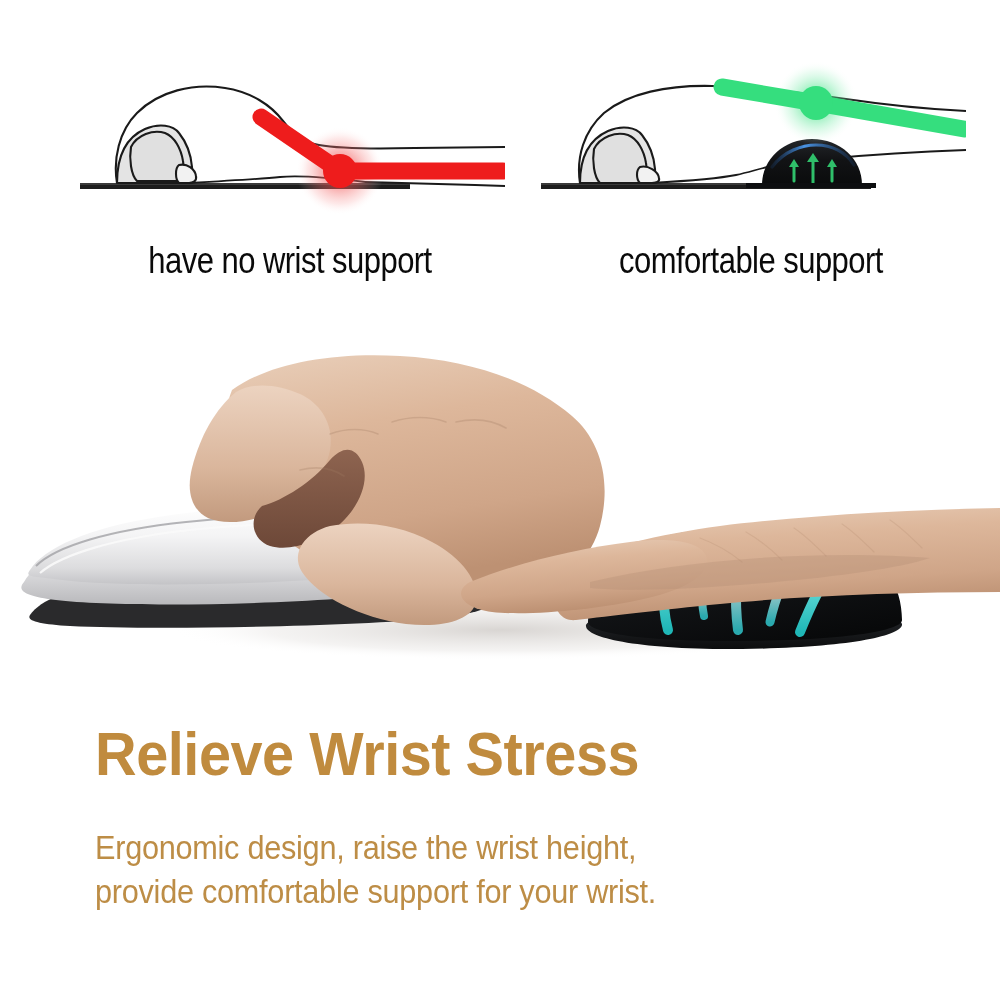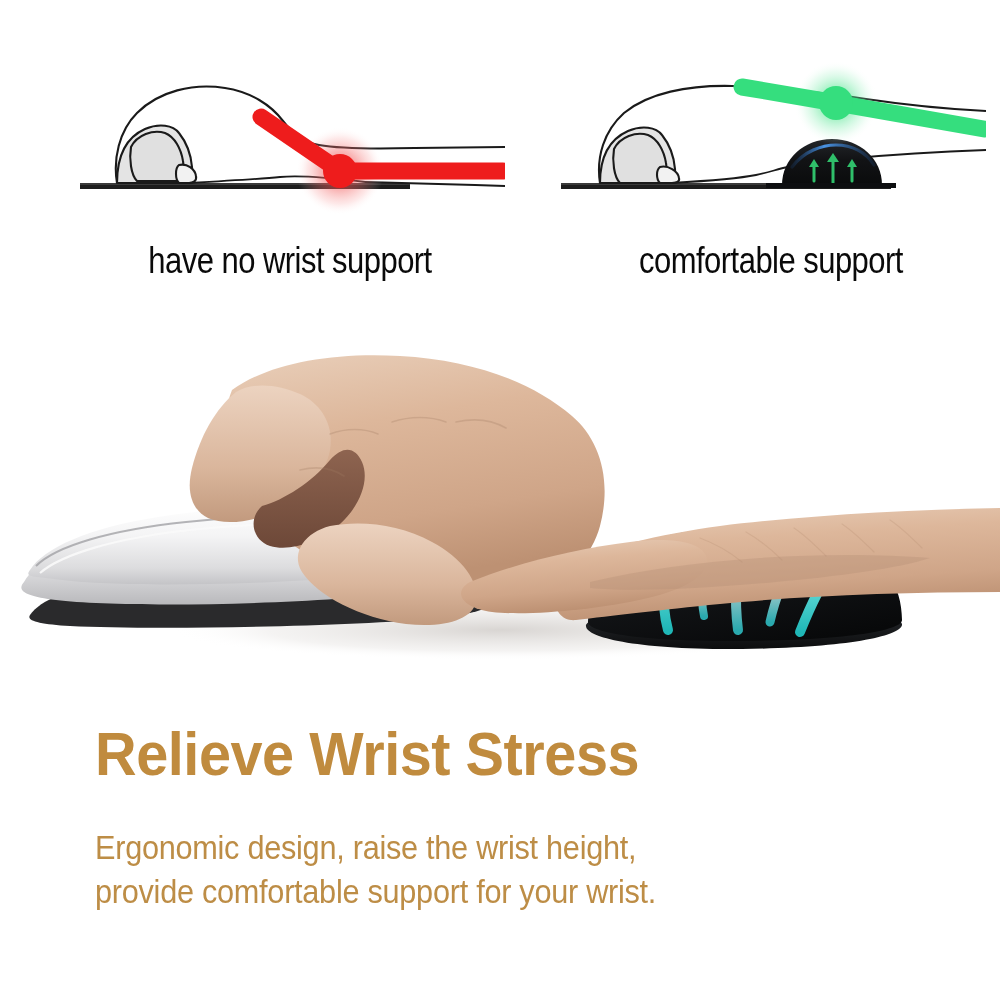--- a/index.html
+++ b/index.html
@@ -21,21 +21,21 @@
   }
 
   
   .panel {
     position: absolute;
     top: 55px;
     width: 430px;
     height: 250px;
   }
   .panel-left  { left: 75px; }
-  .panel-right { left: 556px; }
+  .panel-right { left: 536px; }
 
   .panel-figure {
     position: absolute;
     top: 0;
     left: 0;
     width: 430px;
     height: 180px;
   }
   .panel-caption {
     position: absolute;

